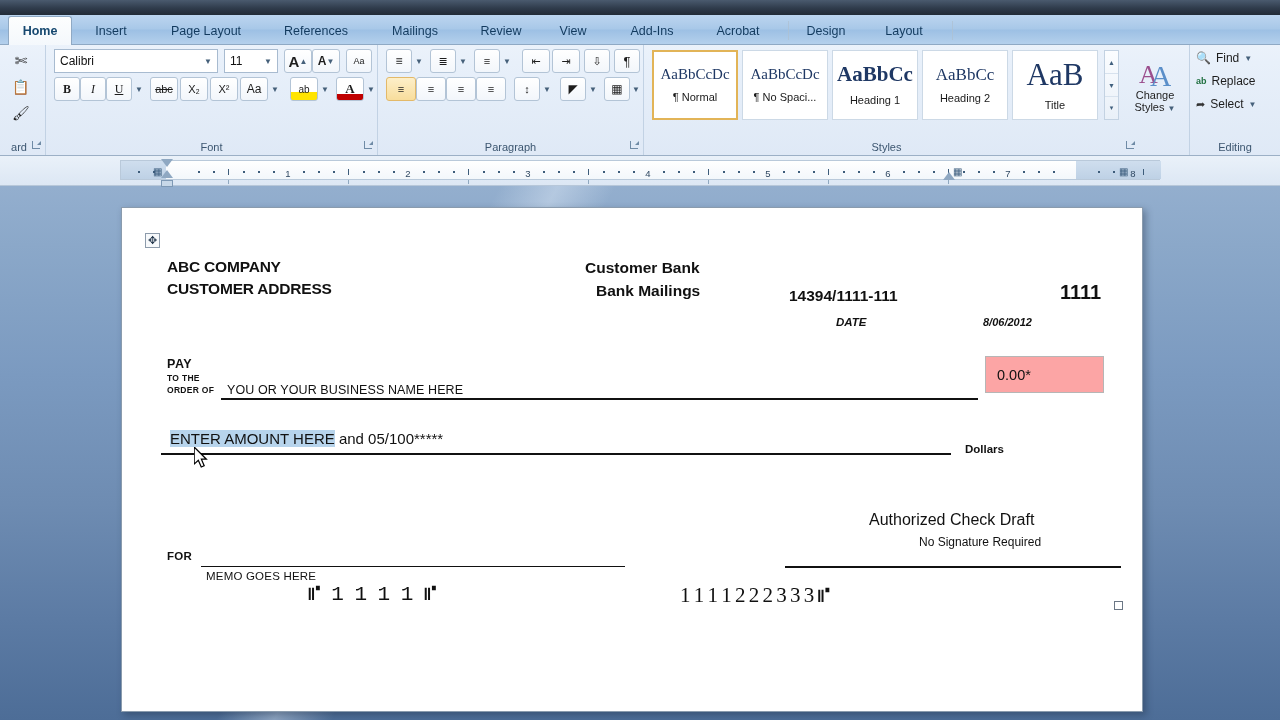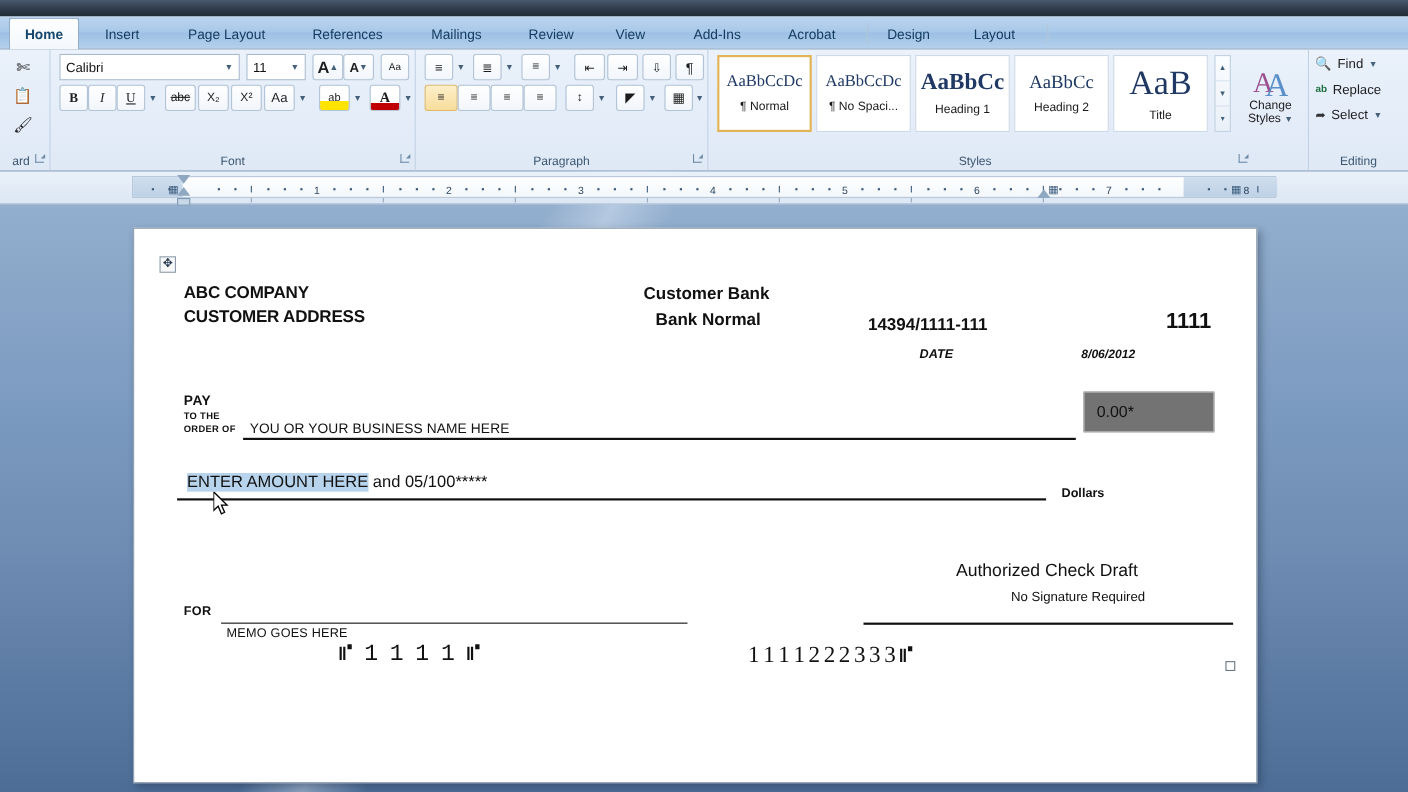--- a/index.html
+++ b/index.html
@@ -155,21 +155,21 @@
   }
 
   
   .chk { position:absolute; color:#111; }
   .b   { font-weight:700; }
   .i   { font-style:italic; }
   .rule{ position:absolute; background:#111; height:1.5px; }
 
   .amount-box {
     position:absolute; border:1px solid #b6b6b6;
-    background:#737373; display:flex; align-items:center;
+    background:#fca5a5; display:flex; align-items:center;
     padding-left:11px; font-size:14.5px; color:#111;
   }
 
   .hl { background:#b7d4ec; }
 
   .cursor { position:absolute; width:15px; height:22px; }
 
   
 </style>
 </head>
@@ -465,21 +465,21 @@
   </div>
 
   <div class="page">
 
     <div class="table-handle">✥</div>
 
     <div class="chk b" style="left:45px;top:50px;font-size:15.5px;letter-spacing:-.2px;">ABC COMPANY</div>
     <div class="chk b" style="left:45px;top:72px;font-size:15.5px;letter-spacing:-.2px;">CUSTOMER ADDRESS</div>
 
     <div class="chk b" style="left:463px;top:51px;font-size:15.5px;">Customer Bank</div>
-    <div class="chk b" style="left:474px;top:74px;font-size:15.5px;">Bank Normal</div>
+    <div class="chk b" style="left:474px;top:74px;font-size:15.5px;">Bank Mailings</div>
 
     <div class="chk b" style="left:667px;top:79px;font-size:15.5px;">14394/1111-111</div>
     <div class="chk b i" style="left:714px;top:108px;font-size:11.5px;">DATE</div>
 
     <div class="chk b" style="left:938px;top:73px;font-size:20px;">1111</div>
     <div class="chk b i" style="left:861px;top:108px;font-size:11px;">8/06/2012</div>
 
     <div class="chk b" style="left:45px;top:149px;font-size:12.5px;letter-spacing:.5px;">PAY</div>
     <div class="chk b" style="left:45px;top:165px;font-size:8.5px;letter-spacing:.3px;">TO THE</div>
     <div class="chk b" style="left:45px;top:177px;font-size:8.5px;letter-spacing:.3px;">ORDER OF</div>

